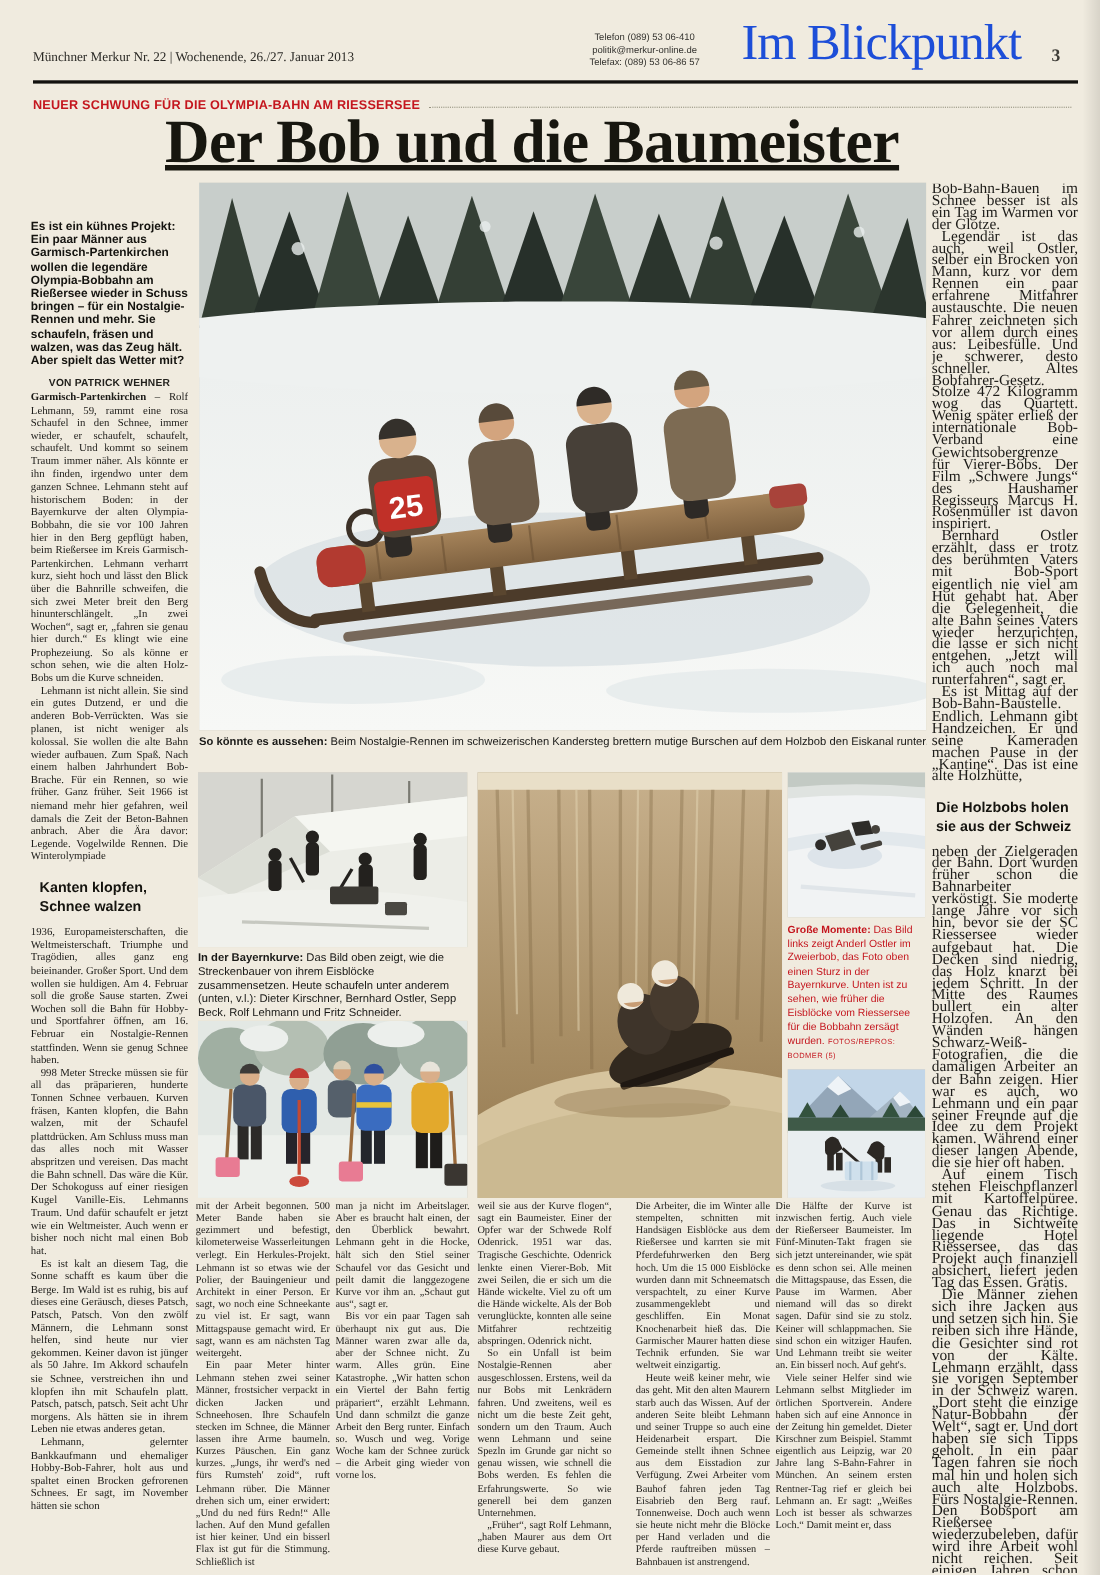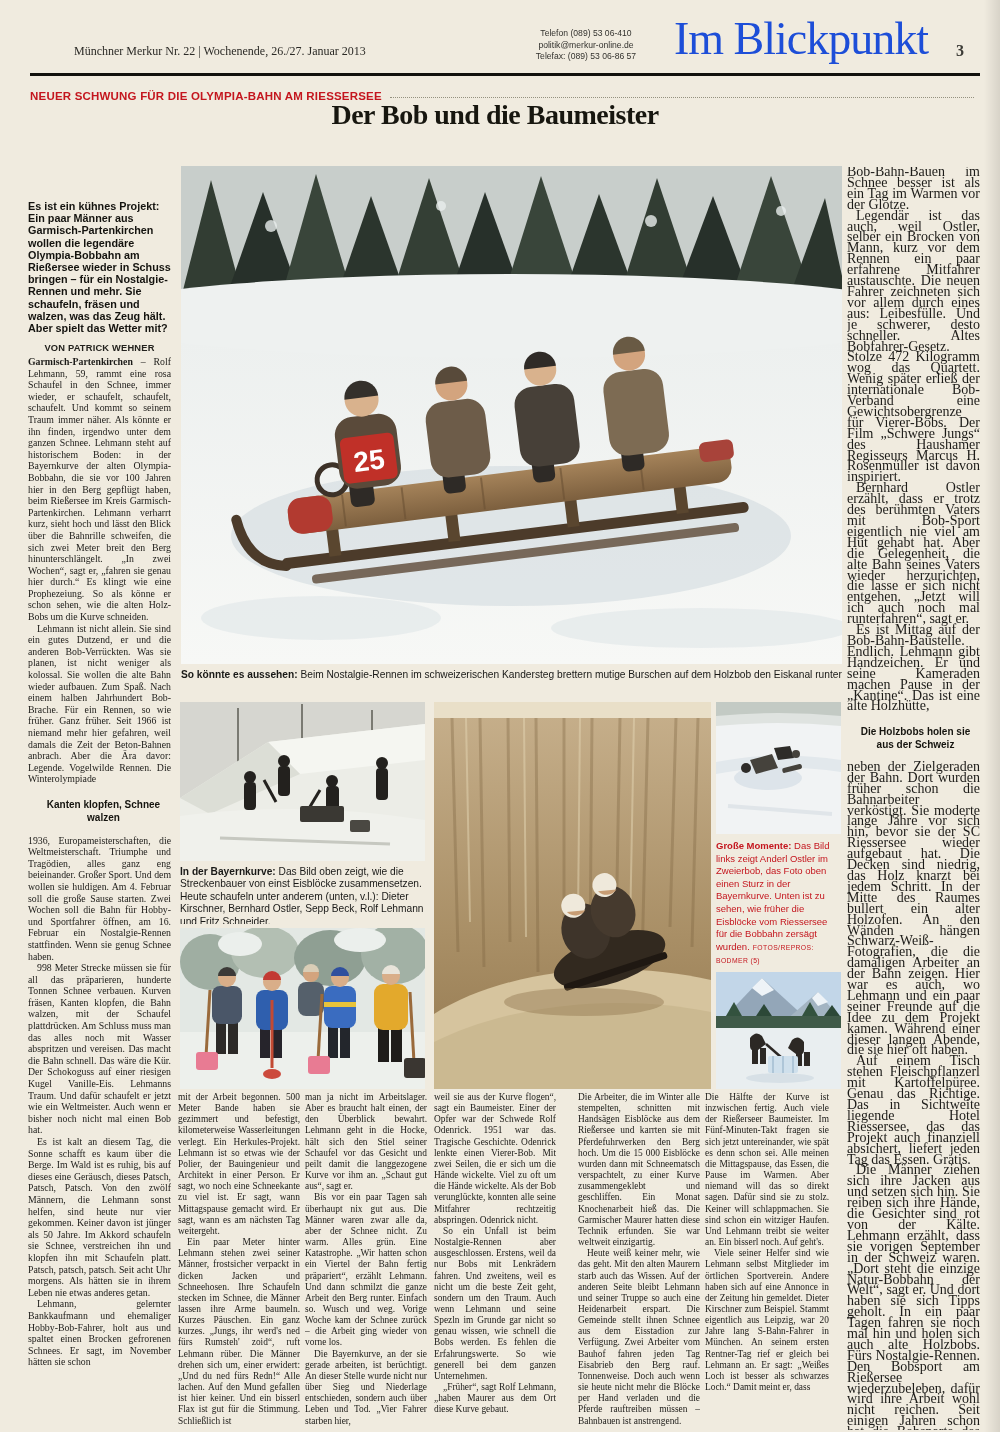--- a/index.html
+++ b/index.html
@@ -2,46 +2,46 @@
 <html lang="de"><head>
 <meta charset="utf-8">
 <style>
   html,body{margin:0;padding:0;background:#6e6a62;}
   .page{position:relative;width:1000px;height:1432px;margin:0 auto;background:#f0ebdf;
         font-family:"Liberation Serif",serif;overflow:hidden;}
   .page::after{content:"";position:absolute;top:0;right:0;width:16px;height:100%;
         background:linear-gradient(to right,rgba(0,0,0,0),rgba(0,0,0,.10));pointer-events:none;}
   .abs{position:absolute;}
   
-  .mh-left{font-size:12px;color:#2b2a26;margin-left:44px;}
+  .mh-left{font-size:12px;color:#2b2a26;}
   .mh-contact{font-family:"Liberation Sans",sans-serif;font-size:8.6px;line-height:1.35;color:#33322e;text-align:center;}
   .mh-title{font-family:"Liberation Serif",serif;font-size:46px;color:#1d4ed8;letter-spacing:-1px;white-space:nowrap;}
   .mh-page{font-size:16px;font-weight:bold;color:#3c3b36;}
   .mh-rule{background:#12110e;height:3px;}
   
   .kicker-row{display:flex;align-items:center;gap:8px;}
   .kicker{font-family:"Liberation Sans",sans-serif;font-weight:bold;font-size:11.5px;
           color:#c4161e;letter-spacing:.2px;white-space:nowrap;}
   .kicker-row .dots{flex:1;border-top:1px dotted #94917f;margin-top:2px;}
-  .headline{font-weight:bold;font-size:28px;letter-spacing:-.5px;color:#17160f;text-align:center;line-height:1.05;}
+  .headline{font-weight:bold;font-size:56px;letter-spacing:-.5px;color:#17160f;text-align:left;line-height:1.05;text-decoration:underline;}
   
   .intro{font-family:"Liberation Sans",sans-serif;font-weight:bold;font-size:10.8px;line-height:12.2px;color:#14130f;margin-top:32px;}
   .byline{font-family:"Liberation Sans",sans-serif;font-weight:bold;font-size:9.3px;color:#23221e;
           letter-spacing:.2px;margin-top:9px;text-align:center;}
   .byline-rule{height:2px;background:#14130f;margin-top:5px;}
   
   .col{position:absolute;overflow:hidden;}
   .bt{font-size:10px;line-height:11.9px;margin:0;text-align:justify;color:#1c1b18;}
   .bt + .bt{text-indent:9px;}
   .dl{font-weight:bold;}
   .col1 .bt{font-size:9.8px;line-height:11.6px;}
   .colb .bt{font-size:9.4px;line-height:11.15px;}
   .col7 .bt{font-size:14px;line-height:10.9px;}
-  .subhead{font-family:"Liberation Sans",sans-serif;font-weight:bold;font-size:10px;line-height:1.28;
-           color:#15140f;margin:14px 0 10px 8px;text-align:center;text-indent:0;}
+  .subhead{font-family:"Liberation Sans",sans-serif;font-weight:bold;font-size:13px;line-height:1.28;
+           color:#15140f;margin:14px 0 10px 8px;text-align:left;text-indent:0;}
   
   .cap{font-family:"Liberation Sans",sans-serif;font-size:10.2px;line-height:12.4px;color:#191917;text-align:left;}
   .cap .lead{font-weight:bold;}
   .credit{font-size:6.8px;color:#68655c;letter-spacing:.4px;margin-left:3px;}
   .cap-gm{color:#c4161e;font-size:9.5px;line-height:12.6px;}
   .cap-gm .lead{font-weight:bold;}
   .cap-gm .credit{color:#c4161e;}
   
   .photo{position:absolute;overflow:hidden;background:#d8d4c8;}
   .photo svg{display:block;width:100%;height:100%;}
@@ -209,21 +209,21 @@
         <line x1="84" y1="78" x2="96" y2="100" stroke="#23211e" stroke-width="3"></line>
         <line x1="140" y1="88" x2="128" y2="108" stroke="#23211e" stroke-width="3"></line>
       </g>
       <rect x="120" y="104" width="44" height="16" rx="2" fill="#3a3833"></rect>
       <rect x="170" y="118" width="20" height="12" rx="2" fill="#4a4842"></rect>
       <line x1="40" y1="136" x2="210" y2="142" stroke="#c6c8c0" stroke-width="3"></line>
     </svg>
   </div>
 
   <div class="abs cap" style="left:180px;top:866px;width:245px;height:58px;overflow:hidden;">
-    <span class="lead">In der Bayernkurve:</span><span> Das Bild oben zeigt, wie die Streckenbauer von einst Eisblöcke zusammensetzen. Heute schaufeln unter anderem (unten, v.l.): Dieter Kirschner, Bernhard Ostler, Sepp Beck, Rolf Lehmann und Fritz Schneider.</span>
+    <span class="lead">In der Bayernkurve:</span><span> Das Bild oben zeigt, wie die Streckenbauer von ihrem Eisblöcke zusammensetzen. Heute schaufeln unter anderem (unten, v.l.): Dieter Kirschner, Bernhard Ostler, Sepp Beck, Rolf Lehmann und Fritz Schneider.</span>
   </div>
 
   <div class="photo" style="left:180px;top:928px;width:245px;height:161px;">
     <svg viewBox="0 0 245 161" preserveAspectRatio="none">
       <rect width="245" height="161" fill="#e3e8e4"></rect>
       <g opacity=".8">
         <ellipse cx="30" cy="34" rx="30" ry="28" fill="#8fa092"></ellipse>
         <ellipse cx="85" cy="24" rx="34" ry="26" fill="#a8b5a7"></ellipse>
         <ellipse cx="150" cy="30" rx="36" ry="28" fill="#7b8d80"></ellipse>
         <ellipse cx="215" cy="26" rx="34" ry="30" fill="#93a496"></ellipse>
@@ -370,21 +370,20 @@
     </svg>
   </div>
 
   <div class="col colb" style="left:178px;top:1092px;width:122px;height:338px;">
     <p class="bt">mit der Arbeit begonnen. 500 Meter Bande haben sie gezimmert und befestigt, kilometerweise Wasserleitungen verlegt. Ein Herkules-Projekt. Lehmann ist so etwas wie der Polier, der Bauingenieur und Architekt in einer Person. Er sagt, wo noch eine Schneekante zu viel ist. Er sagt, wann Mittagspause gemacht wird. Er sagt, wann es am nächsten Tag weitergeht.</p>
     <p class="bt">Ein paar Meter hinter Lehmann stehen zwei seiner Männer, frostsicher verpackt in dicken Jacken und Schneehosen. Ihre Schaufeln stecken im Schnee, die Männer lassen ihre Arme baumeln. Kurzes Päuschen. Ein ganz kurzes. „Jungs, ihr werd's ned fürs Rumsteh' zoid“, ruft Lehmann rüber. Die Männer drehen sich um, einer erwidert: „Und du ned fürs Redn!“ Alle lachen. Auf den Mund gefallen ist hier keiner. Und ein bisserl Flax ist gut für die Stimmung. Schließlich ist</p>
   </div>
   <div class="col colb" style="left:305px;top:1092px;width:122px;height:338px;">
     <p class="bt">man ja nicht im Arbeitslager. Aber es braucht halt einen, der den Überblick bewahrt. Lehmann geht in die Hocke, hält sich den Stiel seiner Schaufel vor das Gesicht und peilt damit die langgezogene Kurve vor ihm an. „Schaut gut aus“, sagt er.</p>
     <p class="bt">Bis vor ein paar Tagen sah überhaupt nix gut aus. Die Männer waren zwar alle da, aber der Schnee nicht. Zu warm. Alles grün. Eine Katastrophe. „Wir hatten schon ein Viertel der Bahn fertig präpariert“, erzählt Lehmann. Und dann schmilzt die ganze Arbeit den Berg runter. Einfach so. Wusch und weg. Vorige Woche kam der Schnee zurück – die Arbeit ging wieder von vorne los.</p>
-    <p class="bt">Die Bayernkurve, an der sie gerade arbeiten, ist berüchtigt. An dieser Stelle wurde nicht nur über Sieg und Niederlage entschieden, sondern auch über Leben und Tod. „Vier Fahrer starben hier,</p>
   </div>
   <div class="col colb" style="left:434px;top:1092px;width:122px;height:338px;">
     <p class="bt">weil sie aus der Kurve flogen“, sagt ein Baumeister. Einer der Opfer war der Schwede Rolf Odenrick. 1951 war das. Tragische Geschichte. Odenrick lenkte einen Vierer-Bob. Mit zwei Seilen, die er sich um die Hände wickelte. Viel zu oft um die Hände wickelte. Als der Bob verunglückte, konnten alle seine Mitfahrer rechtzeitig abspringen. Odenrick nicht.</p>
     <p class="bt">So ein Unfall ist beim Nostalgie-Rennen aber ausgeschlossen. Erstens, weil da nur Bobs mit Lenkrädern fahren. Und zweitens, weil es nicht um die beste Zeit geht, sondern um den Traum. Auch wenn Lehmann und seine Spezln im Grunde gar nicht so genau wissen, wie schnell die Bobs werden. Es fehlen die Erfahrungswerte. So wie generell bei dem ganzen Unternehmen.</p>
     <p class="bt">„Früher“, sagt Rolf Lehmann, „haben Maurer aus dem Ort diese Kurve gebaut.</p>
   </div>
   <div class="col colb" style="left:578px;top:1092px;width:122px;height:338px;">
     <p class="bt">Die Arbeiter, die im Winter alle stempelten, schnitten mit Handsägen Eisblöcke aus dem Rießersee und karrten sie mit Pferdefuhrwerken den Berg hoch. Um die 15 000 Eisblöcke wurden dann mit Schneematsch verspachtelt, zu einer Kurve zusammengeklebt und geschliffen. Ein Monat Knochenarbeit hieß das. Die Garmischer Maurer hatten diese Technik erfunden. Sie war weltweit einzigartig.</p>
     <p class="bt">Heute weiß keiner mehr, wie das geht. Mit den alten Maurern starb auch das Wissen. Auf der anderen Seite bleibt Lehmann und seiner Truppe so auch eine Heidenarbeit erspart. Die Gemeinde stellt ihnen Schnee aus dem Eisstadion zur Verfügung. Zwei Arbeiter vom Bauhof fahren jeden Tag Eisabrieb den Berg rauf. Tonnenweise. Doch auch wenn sie heute nicht mehr die Blöcke per Hand verladen und die Pferde rauftreiben müssen – Bahnbauen ist anstrengend.</p>
   </div>

